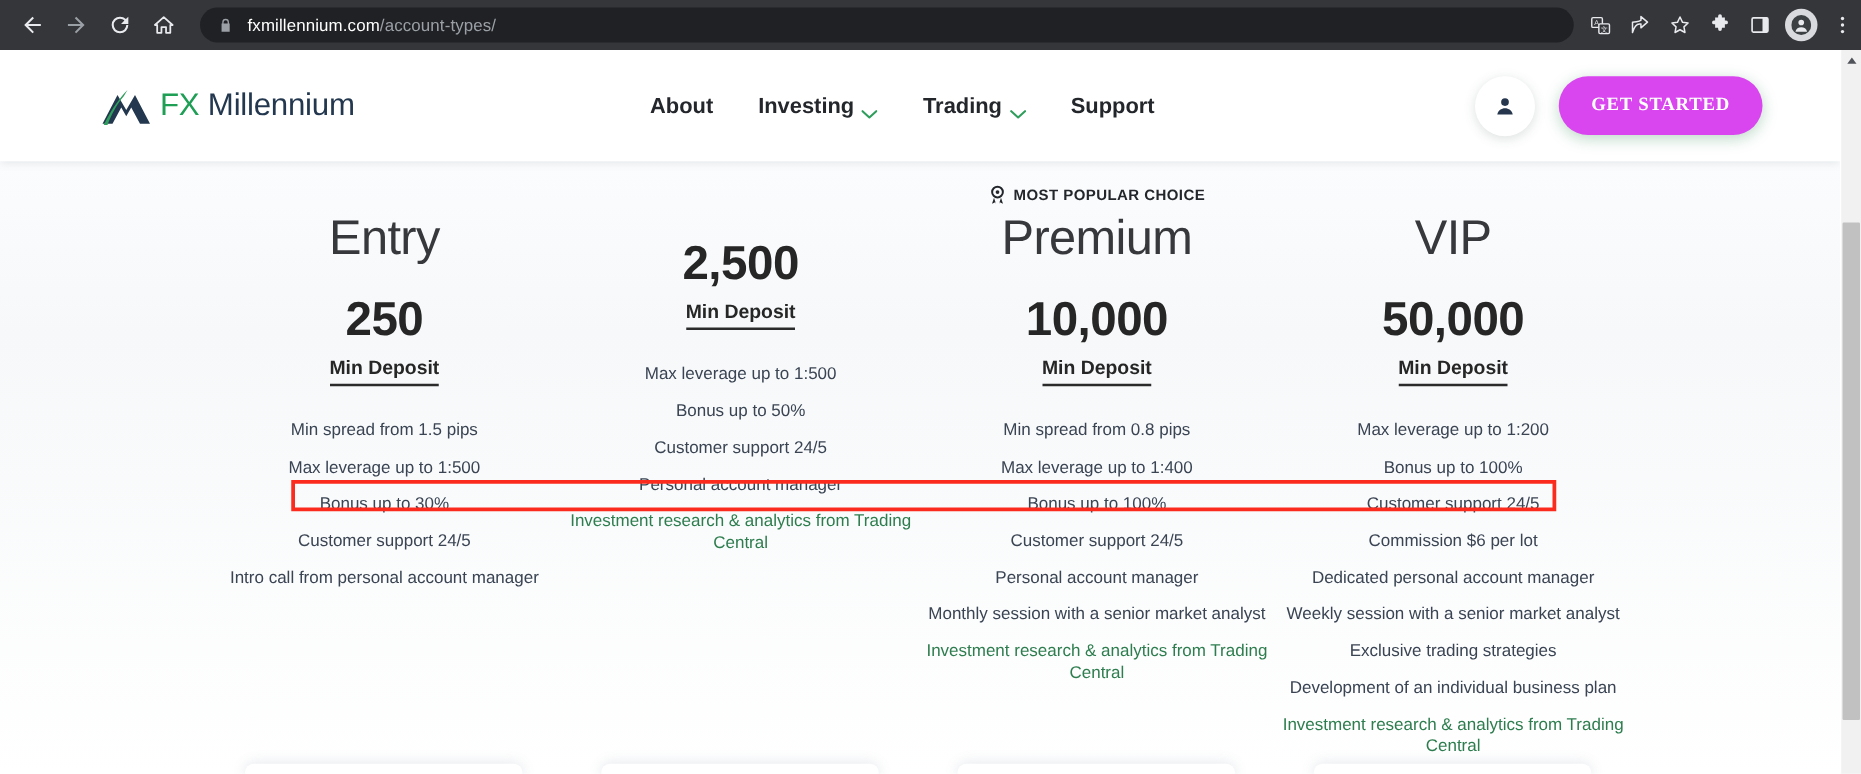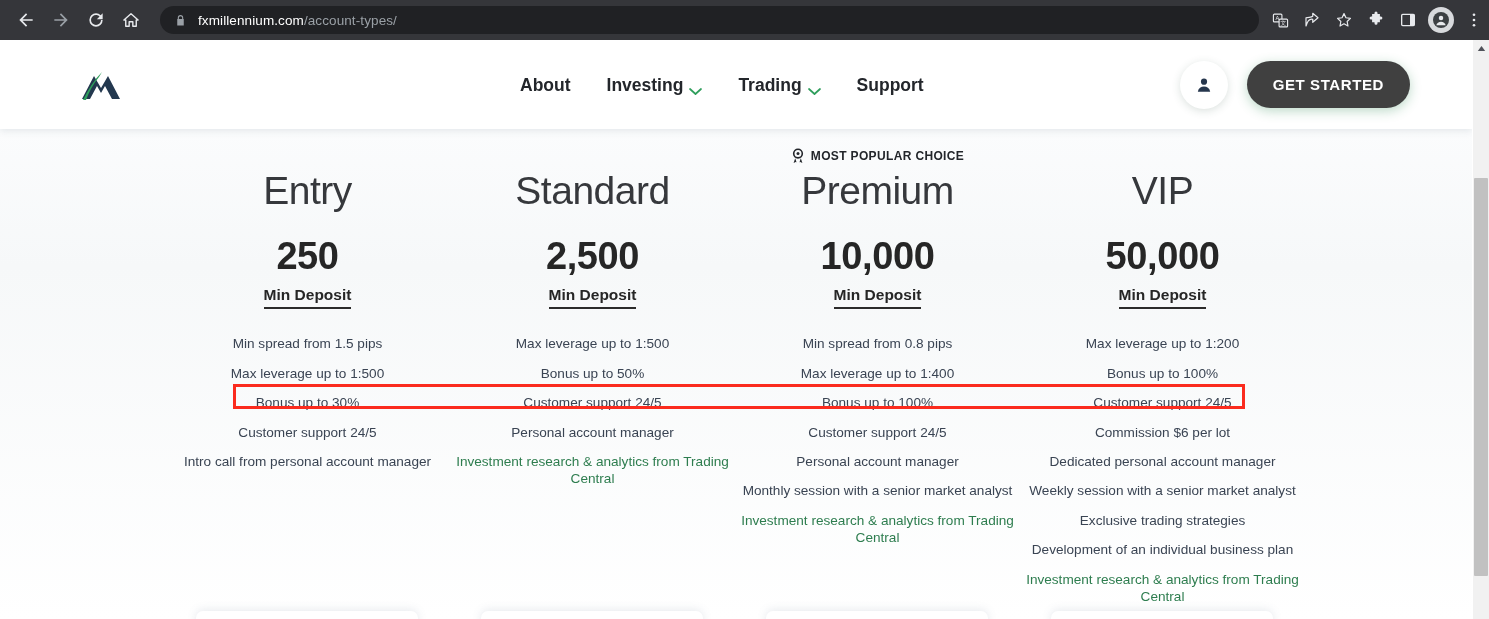--- a/index.html
+++ b/index.html
@@ -118,29 +118,30 @@
     width: 48px; height: 48px; border-radius: 50%;
     background: #ffffff;
     box-shadow: 0 2px 9px rgba(40,80,60,0.17);
     display: flex; align-items: center; justify-content: center;
     cursor: pointer;
   }
   .cta-btn {
     height: 47px;
     padding: 0 26px;
     border-radius: 24px;
-    background: #404040;
+    background: #d946ef;
     color: #ffffff;
     font-size: 15px;
     font-weight: bold;
     letter-spacing: 0.6px;
     display: flex; align-items: center; justify-content: center;
     box-shadow: 0 3px 12px rgba(34,128,74,0.30);
     cursor: pointer;
     white-space: nowrap;
+    font-family: Liberation Serif, serif;
   }
 
   
   .page-body {
     position: relative;
     height: 490px;
     background: linear-gradient(180deg, #fbfcfd 0%, #f6f8f9 28%, #ffffff 100%);
   }
   .plans {
     position: absolute;
@@ -353,20 +354,23 @@
 
 <div class="viewport">
 
   <div class="site-header">
 
     <div class="logo-wrap">
       <svg class="logo-mark" viewBox="0 0 42 34">
         <path d="M2 31 L14 8 L21 20 L28 8 L40 31 L32 31 L25 18 L21 25 L17 18 L10 31 Z" fill="#23384f"></path>
         <path d="M3 32 C8 22 14 12 22 4 L19 9 C13 16 9 24 6 32 Z" fill="#2f9e5c"></path>
       </svg>
+      <div class="logo-text">
+        <span class="logo-fx">FX</span><span class="logo-name"> Millennium</span>
+      </div>
     </div>
 
     <nav class="main-nav">
       <div class="nav-item">
         <span>About</span>
       </div>
       <div class="nav-item">
         <span>Investing</span>
         <svg class="chev" width="13" height="8" viewBox="0 0 13 8">
           <path d="M1 1.5L6.5 6.5L12 1.5" fill="none" stroke="#2f9e5c" stroke-width="1.7" stroke-linecap="round" stroke-linejoin="round"></path>
@@ -410,21 +414,20 @@
           <div class="feature">Bonus up to 30%</div>
           <div class="feature">Customer support 24/5</div>
           <div class="feature">Intro call from personal account manager</div>
         </div>
       </div>
 
       <div class="plan-col col-standard">
         <div class="badge-row empty">
           <span class="badge-text"></span>
         </div>
-        <div class="plan-title">Standard</div>
         <div class="plan-amount">2,500</div>
         <div class="min-deposit">Min Deposit</div>
         <div class="feature-list">
           <div class="feature">Max leverage up to 1:500</div>
           <div class="feature">Bonus up to 50%</div>
           <div class="feature">Customer support 24/5</div>
           <div class="feature">Personal account manager</div>
           <div class="feature green">Investment research &amp; analytics from Trading Central</div>
         </div>
       </div>

